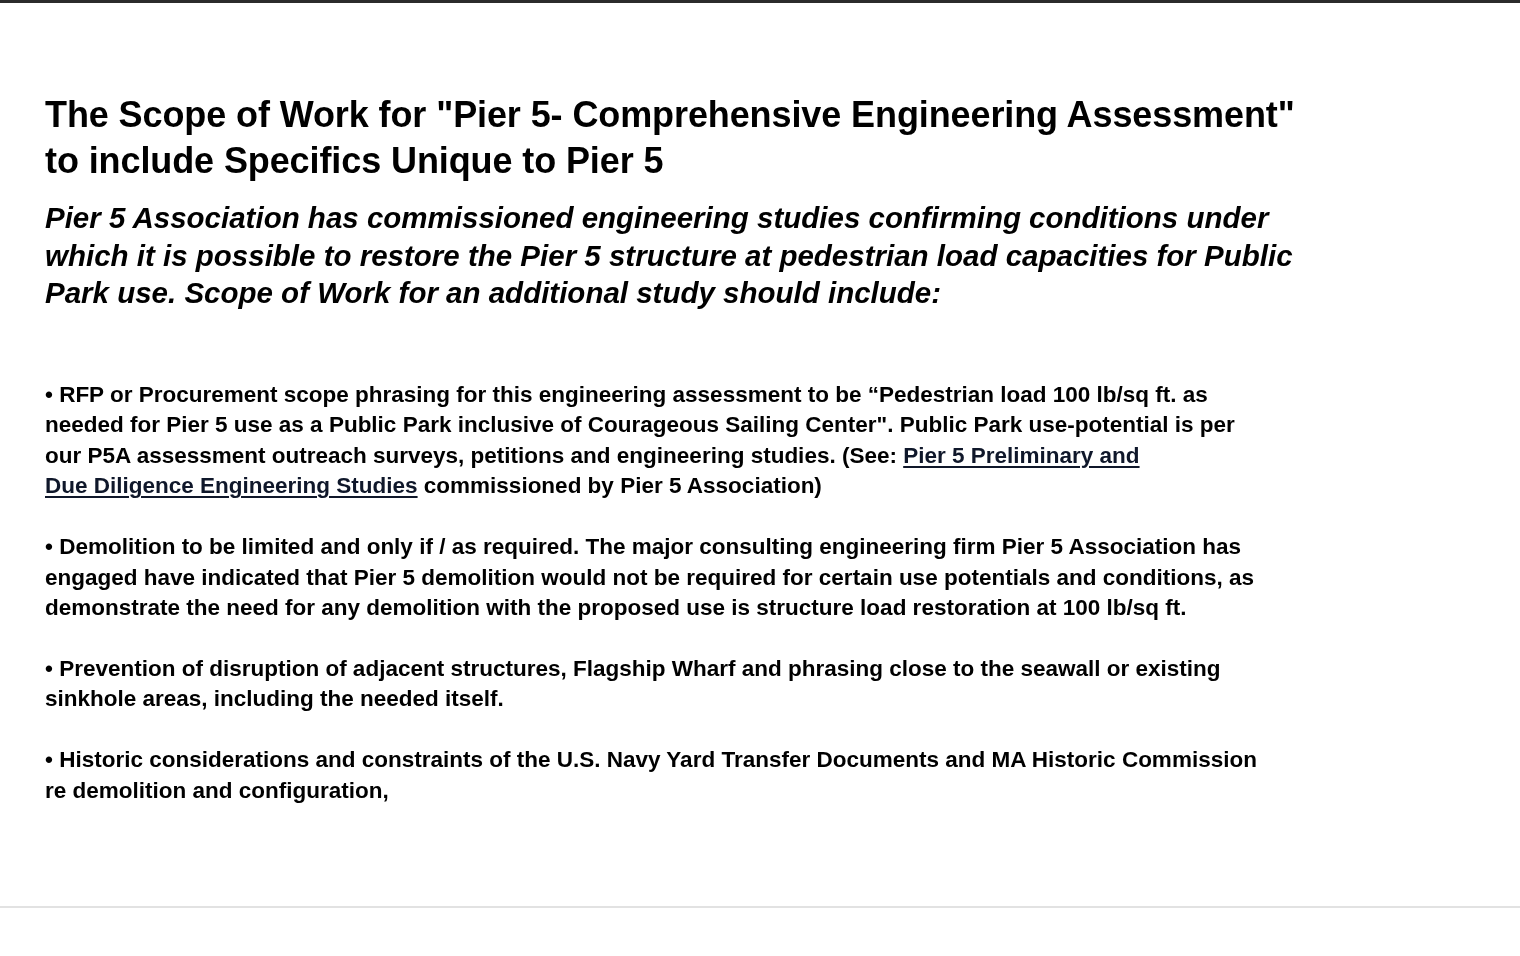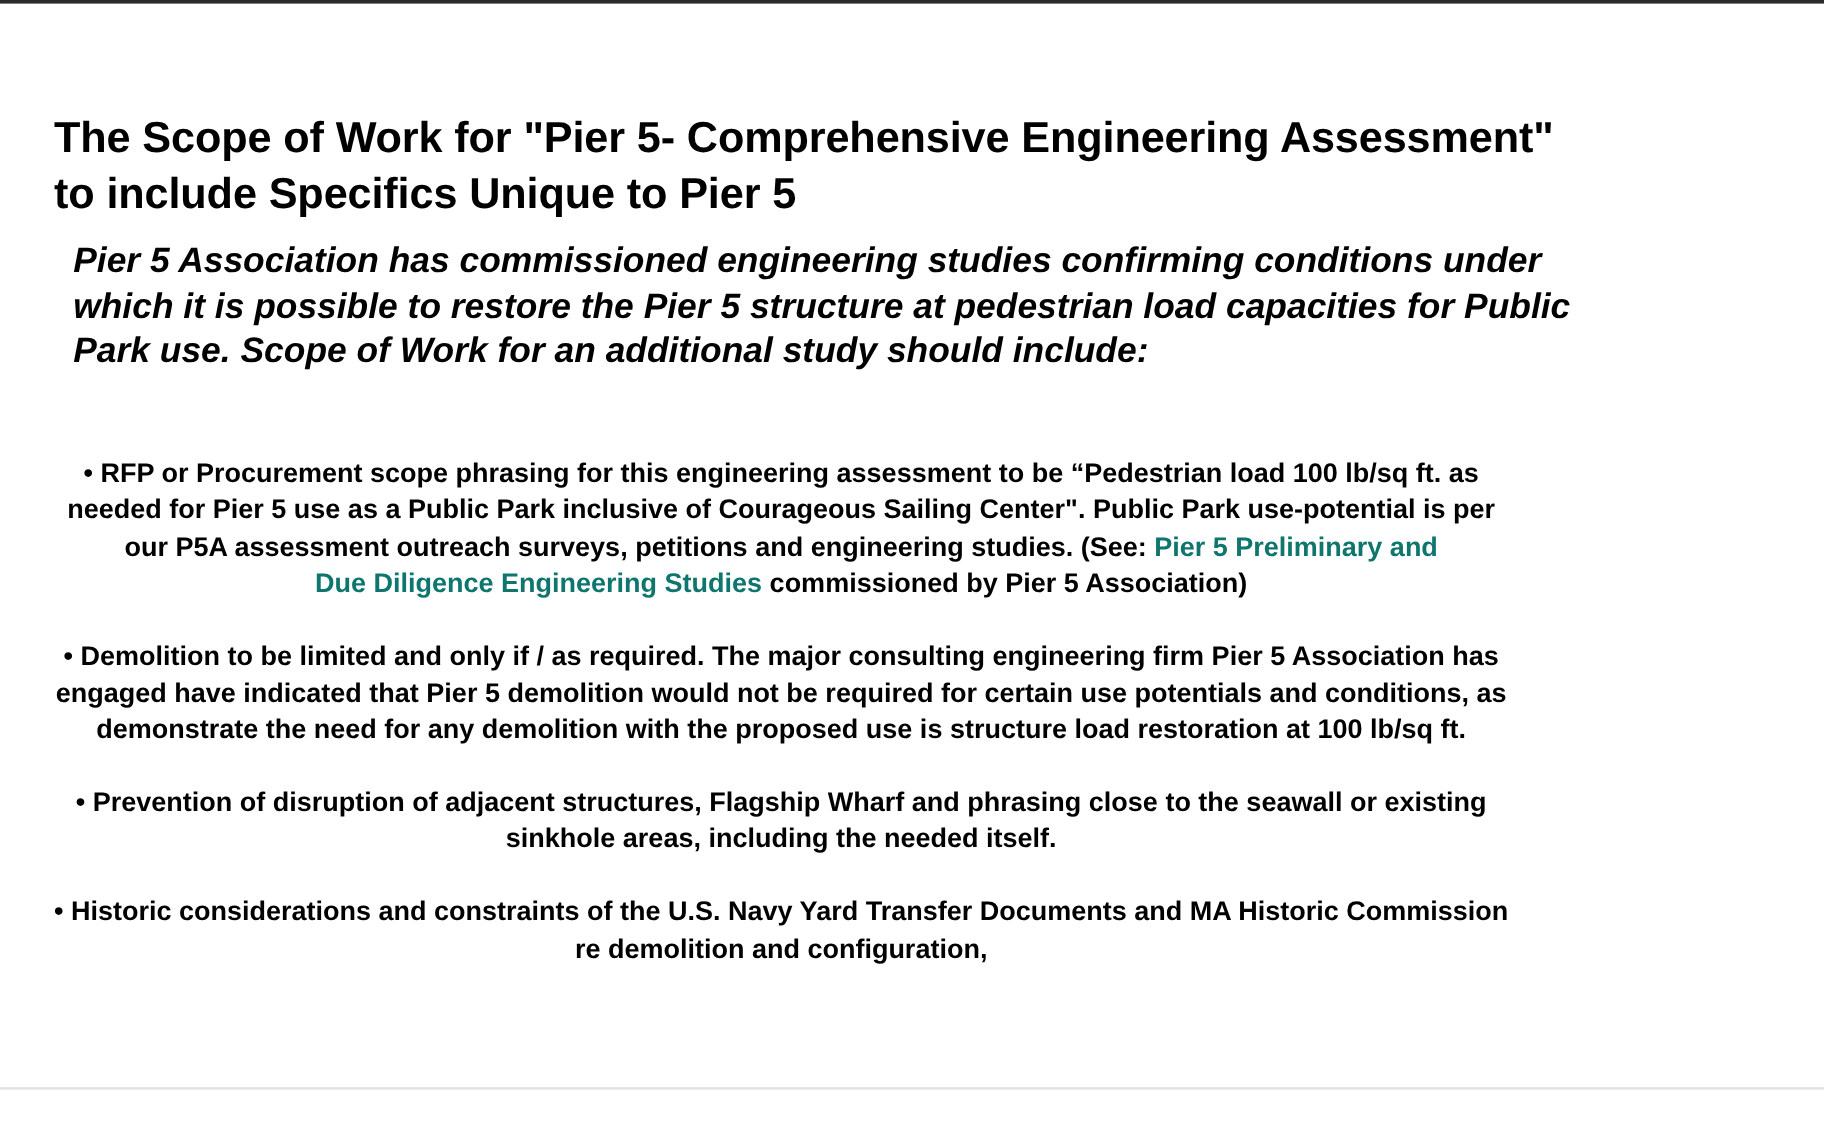--- a/index.html
+++ b/index.html
@@ -10,30 +10,30 @@
     position: relative;
   }
   .topbar { position: absolute; left: 0; top: 0; width: 1520px; height: 3px; background: #2b2b2b; }
   .page { position: absolute; left: 45px; top: 0; width: 1440px; }
   .title {
     position: absolute; left: 0; top: 92px; margin: 0;
     font-size: 36px; font-weight: bold; line-height: 46px; letter-spacing: -0.1px;
     white-space: nowrap;
   }
   .intro {
-    position: absolute; left: 16px; top: 199px; margin: 0;
+    position: absolute; left: 0; top: 199px; margin: 0;
     font-size: 29.5px; font-weight: bold; font-style: italic; line-height: 37.5px;
     white-space: nowrap;
   }
   .bullets { position: absolute; left: 0; top: 380px; margin: 0; padding: 0; list-style: none; }
   .bullet {
     font-size: 22.5px; font-weight: bold; line-height: 30.4px;
-    white-space: nowrap; margin: 0 0 30.6px 0; text-align: center;
+    white-space: nowrap; margin: 0 0 30.6px 0;
   }
-  .link { color: #0f766e; text-underline-offset: 3px; cursor: pointer; }
+  .link { color: #0f172a; text-decoration: underline; text-underline-offset: 3px; cursor: pointer; }
   .divider { position: absolute; left: 0; top: 906px; width: 1520px; height: 2px; background: #e2e2e2; }
   .line { display: block; }
 </style>
 </head>
 <body>
 
 <div class="topbar"></div>
 
 <div class="page">
   <h1 class="title">

